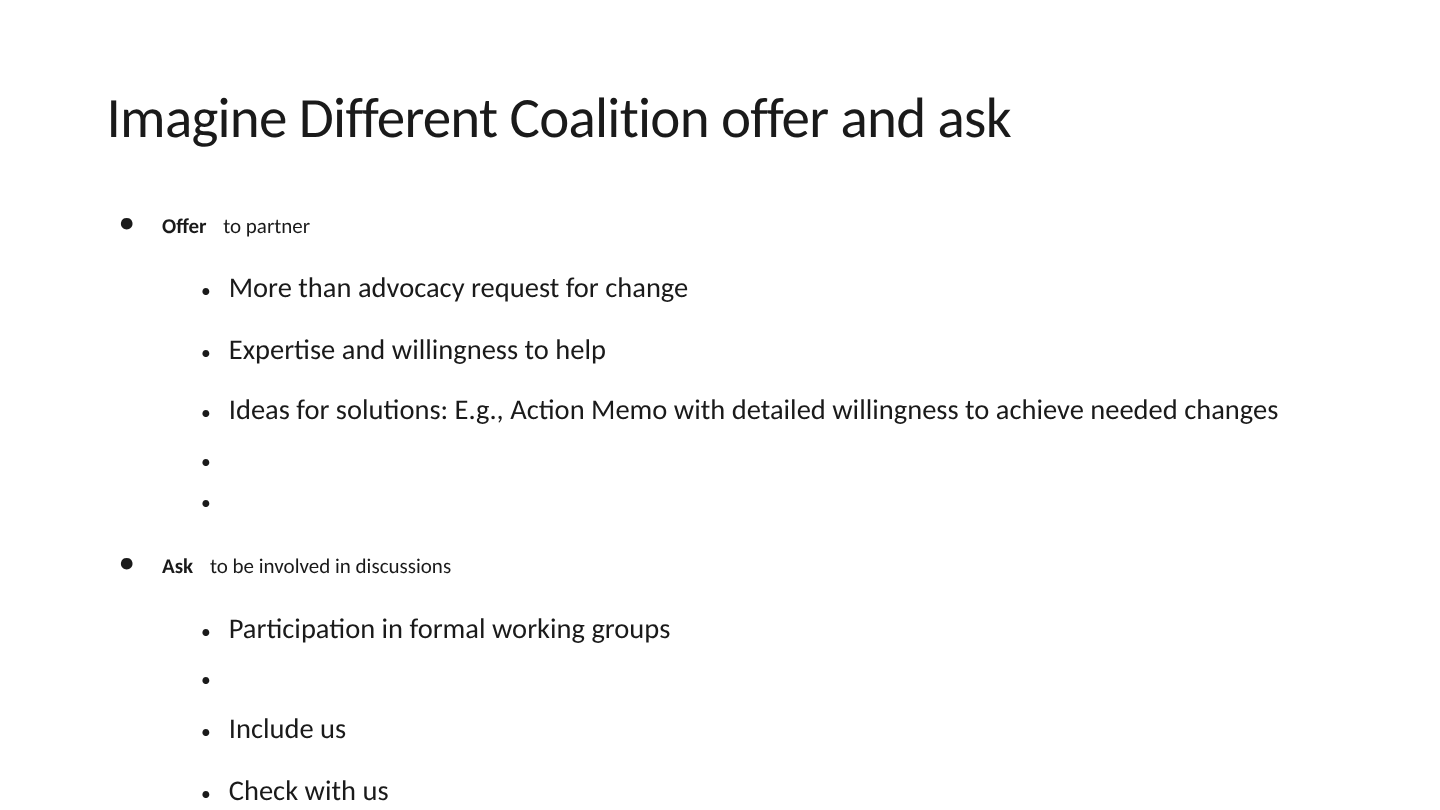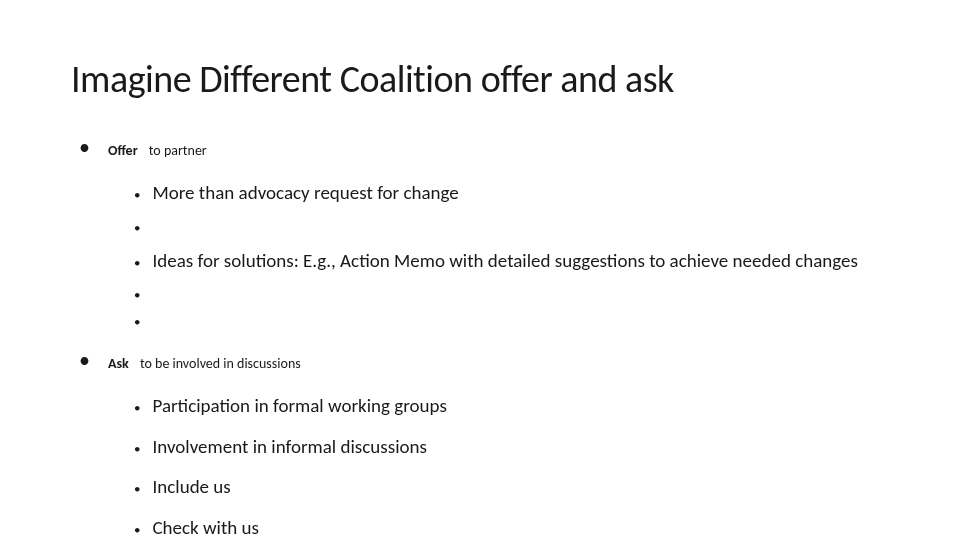--- a/index.html
+++ b/index.html
@@ -97,24 +97,25 @@
         <strong>Offer</strong><span> to partner</span>
       </span>
     </div>
     <div class="sub-bullets">
       <div class="sub-bullet">
         <span class="sub-bullet-dot">•</span>
         <span class="sub-bullet-text">More than advocacy request for change</span>
       </div>
       <div class="sub-bullet">
         <span class="sub-bullet-dot">•</span>
+        <span class="sub-bullet-text">Expertise and willingness to help</span>
       </div>
       <div class="sub-bullet">
         <span class="sub-bullet-dot">•</span>
-        <span class="sub-bullet-text">Ideas for solutions:  E.g., Action Memo with detailed suggestions to achieve needed changes</span>
+        <span class="sub-bullet-text">Ideas for solutions:  E.g., Action Memo with detailed willingness to achieve needed changes</span>
       </div>
       <div class="sub-bullet">
         <span class="sub-bullet-dot">•</span>
       </div>
       <div class="sub-bullet">
         <span class="sub-bullet-dot">•</span>
       </div>
     </div>
   </div>
 
@@ -125,21 +126,20 @@
         <strong>Ask</strong><span> to be involved in discussions</span>
       </span>
     </div>
     <div class="sub-bullets">
       <div class="sub-bullet">
         <span class="sub-bullet-dot">•</span>
         <span class="sub-bullet-text">Participation in formal working groups</span>
       </div>
       <div class="sub-bullet">
         <span class="sub-bullet-dot">•</span>
-        <span class="sub-bullet-text">Involvement in informal discussions</span>
       </div>
       <div class="sub-bullet">
         <span class="sub-bullet-dot">•</span>
         <span class="sub-bullet-text">Include us</span>
       </div>
       <div class="sub-bullet">
         <span class="sub-bullet-dot">•</span>
         <span class="sub-bullet-text">Check with us</span>
       </div>
     </div>

